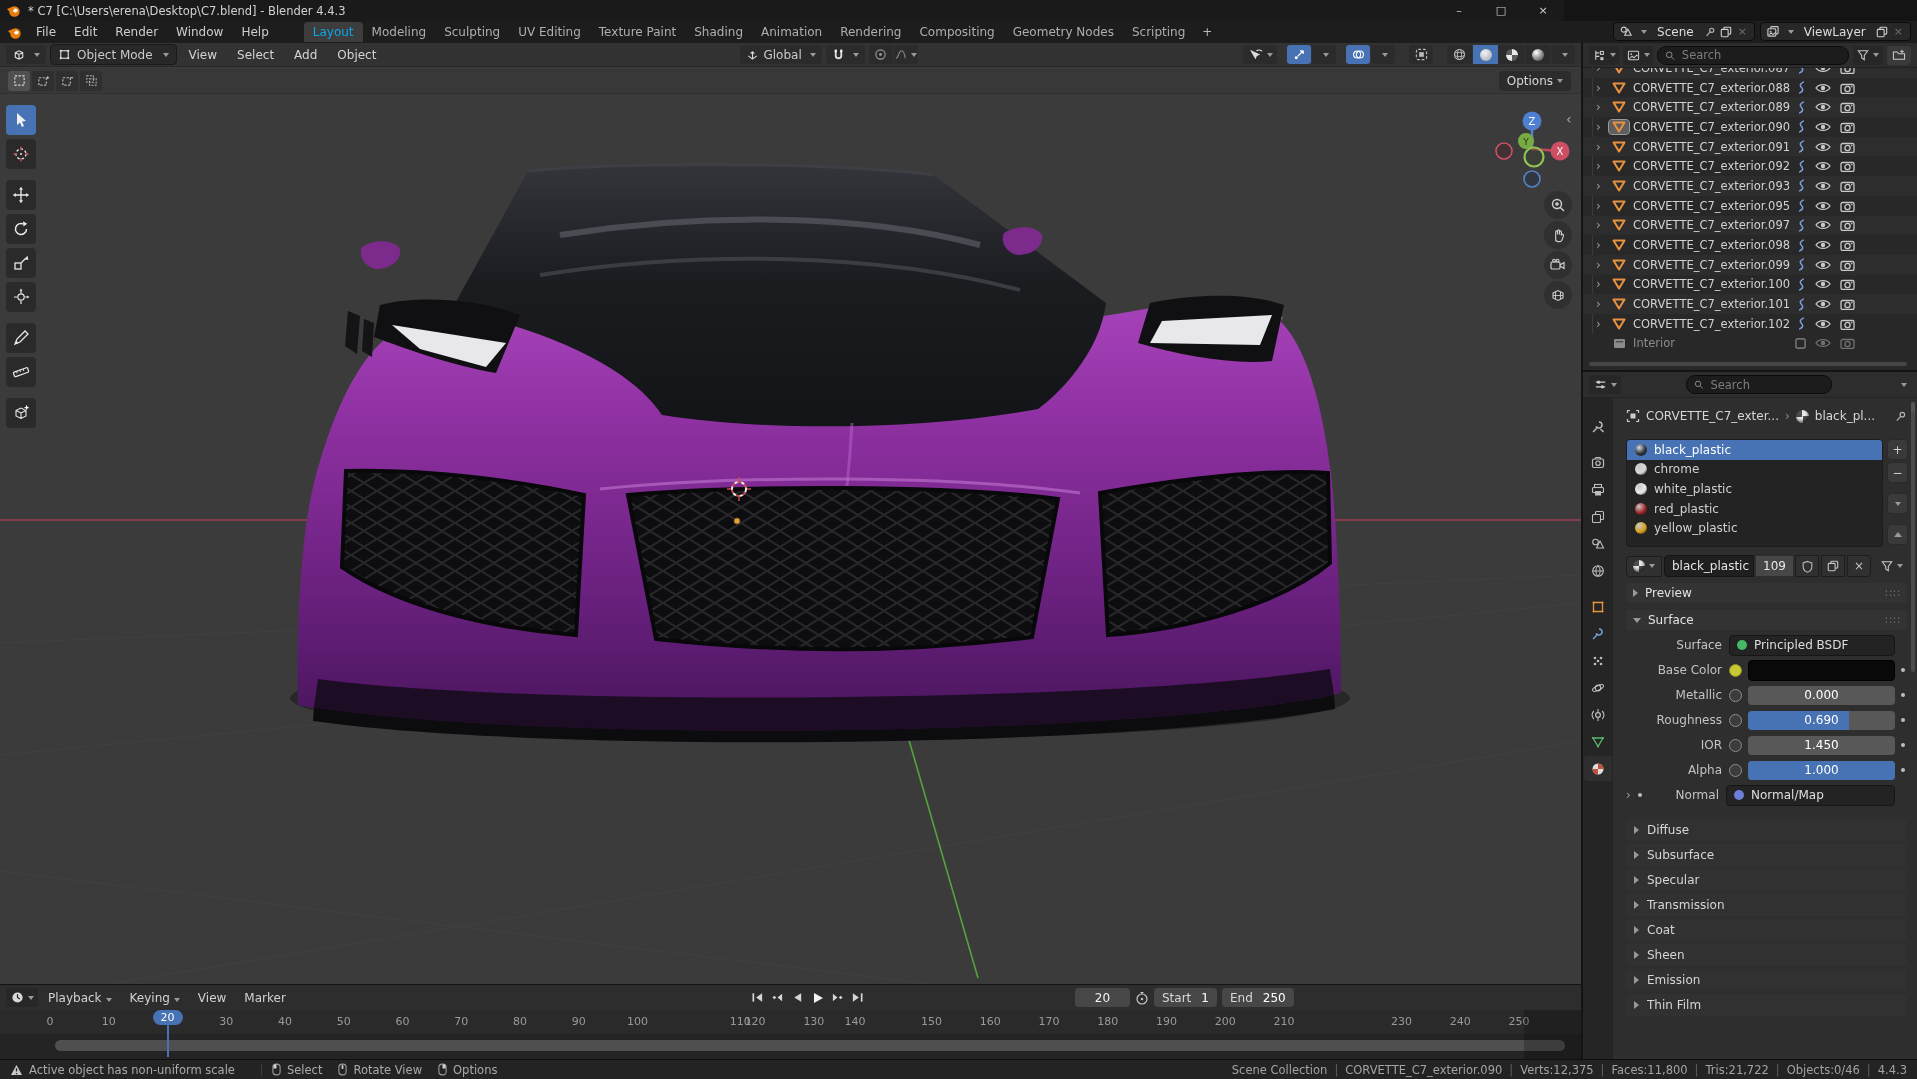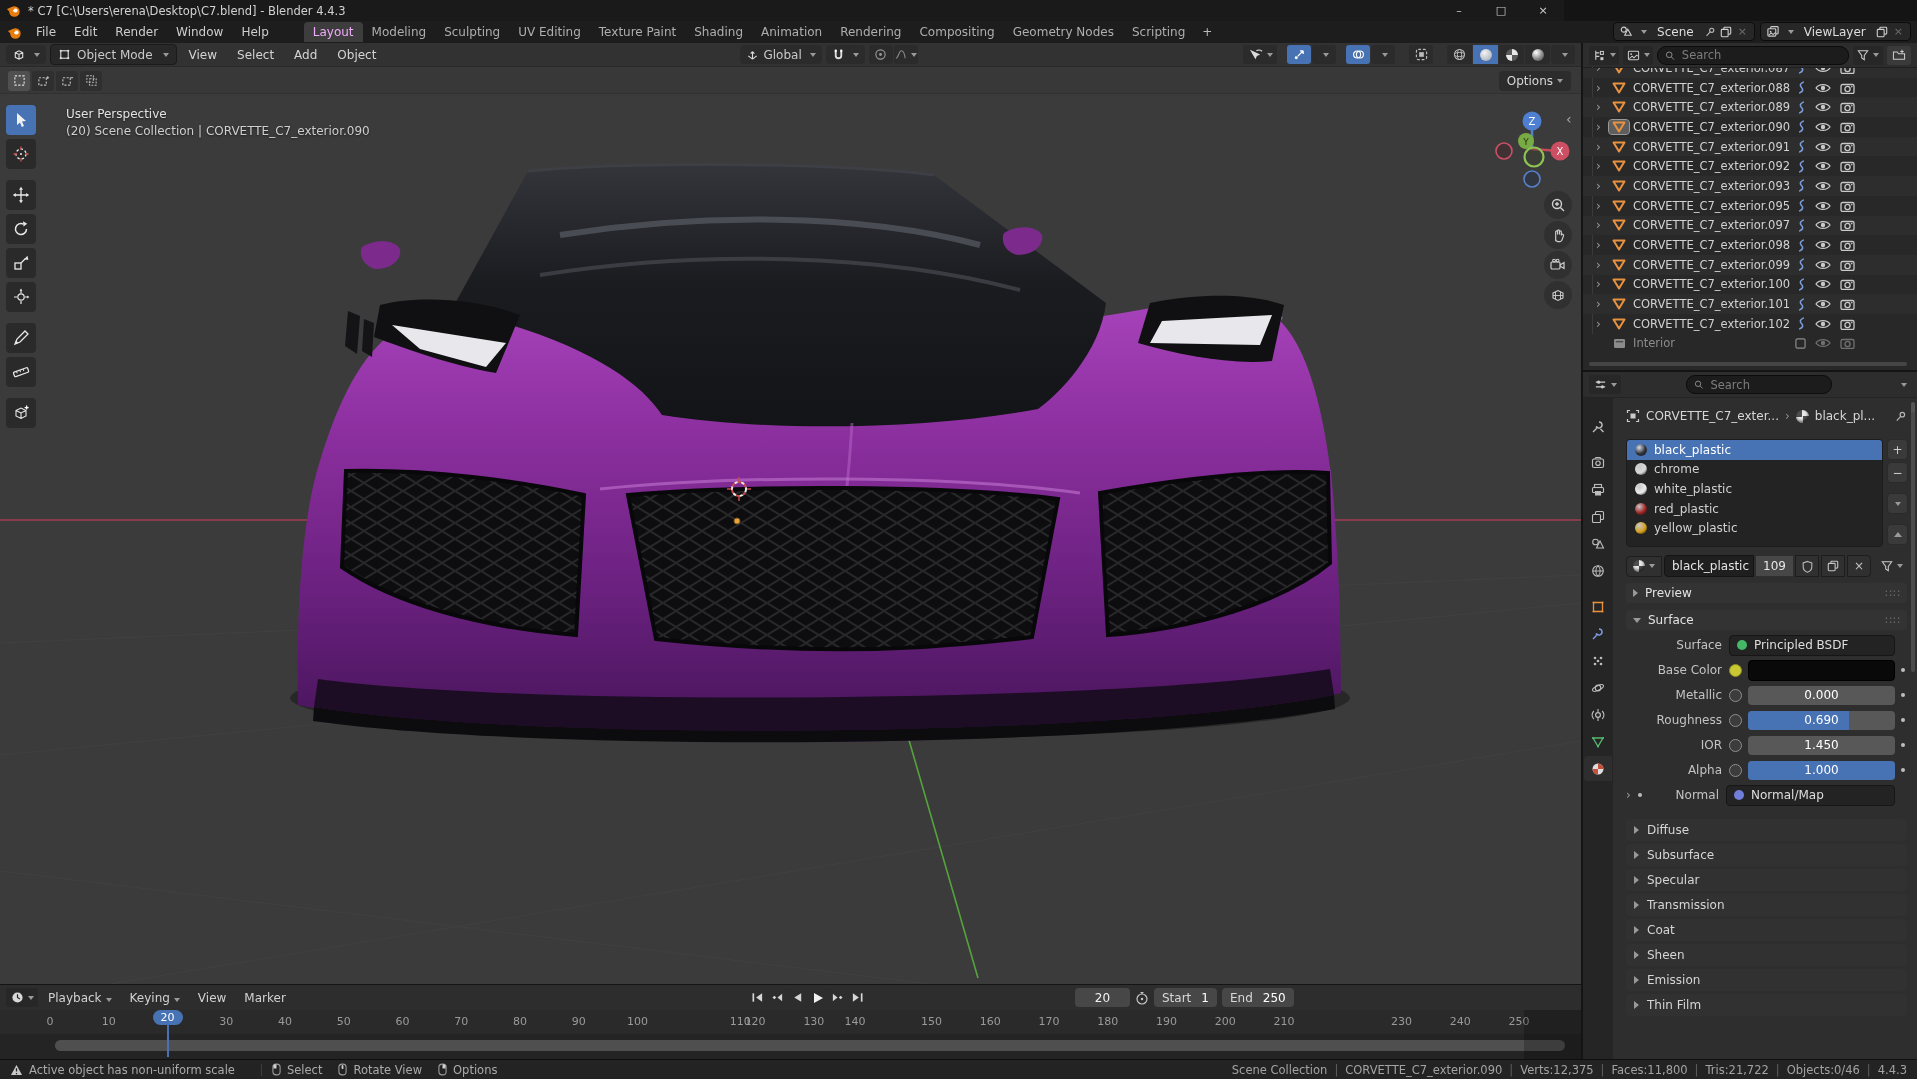--- a/index.html
+++ b/index.html
@@ -14,21 +14,21 @@
   .trid{display:inline-block;width:0;height:0;border-left:4px solid transparent;border-right:4px solid transparent;border-top:5px solid #999}
   
   .titlebar{left:0;top:0;width:1564px;height:21px;background:#1a1a1a;display:flex;align-items:center;padding:0 6px;box-sizing:border-box;color:#d2d2d2;font-size:11.5px}
   .winbtns{position:absolute;right:0;top:0;height:21px;display:flex}
   .winbtn{width:42px;height:21px;display:flex;align-items:center;justify-content:center;color:#cfcfcf;font-size:11px}
   
   .menubar{left:0;top:21px;width:1917px;height:22px;background:#1d1d1d;display:flex;align-items:center;padding:0 6px;box-sizing:border-box}
   .menu{padding:2px 9px;border-radius:4px;color:#cdcdcd}
   .wstabs{display:flex;margin-left:26px;height:22px;align-items:center}
   .wstab{padding:3px 9px;border-radius:4px 4px 0 0;color:#aeaeae;white-space:nowrap}
-  .wstab.active{background:#3d3d3d;color:#f0abfc}
+  .wstab.active{background:#3d3d3d;color:#0ea5e9}
   .wsadd{color:#bbb;padding:0 8px}
   .sceneblk{position:absolute;right:6px;top:1px;display:flex;gap:5px;height:19px}
   .idsel{display:flex;align-items:center;background:#272727;border:1px solid #0c0c0c;border-radius:4px;padding:0 5px;gap:4px;height:19px;box-sizing:border-box}
   .idsel .nm{color:#ddd;padding:0 6px}
   .dimx{color:#6e6e6e;font-size:11px;padding:0 2px}
   
   .viewport{left:0;top:43px;width:1581px;height:941px;background:#3b3b3b;overflow:hidden}
   .vph{position:absolute;left:0;top:0;width:100%;height:24px;background:#323232;border-bottom:1px solid #272727;display:flex;align-items:center;padding:0 6px;box-sizing:border-box;gap:4px;z-index:5}
   .vpmenu{padding:2px 8px;color:#d4d4d4;border-radius:3px}
   .modepill{display:flex;align-items:center;gap:6px;background:#282828;border:1px solid #1a1a1a;border-radius:4px;height:19px;padding:0 7px}
@@ -482,24 +482,20 @@
           </svg>
         </div>
       <div class="tool gap">
           <svg width="18" height="18" viewBox="0 0 18 18">
             <path d="M4,6.5 L9,4 14,6.5 14,12 9,14.5 4,12 Z M4,6.5 L9,9 14,6.5 M9,9 V14.5" fill="none" stroke="#e8e8e8" stroke-width="1.1"></path>
             <path d="M14.6,1.6 v4 M12.6,3.6 h4" stroke="#fff" stroke-width="1.3"></path>
           </svg>
         </div>
     </div>
 
-    <div class="vptext">
-      <div class="l1">User Perspective</div>
-      <div class="l2">(20) Scene Collection | CORVETTE_C7_exterior.090</div>
-    </div>
 
     <svg class="abs" style="left:1482px;top:56px" width="100" height="100" viewBox="0 0 100 100">
       <line x1="50" y1="50" x2="50" y2="22" stroke="#5680c8" stroke-width="2.5"></line>
       <line x1="50" y1="50" x2="78" y2="52" stroke="#c4485c" stroke-width="2.5"></line>
       <line x1="50" y1="50" x2="44" y2="44" stroke="#79ab44" stroke-width="2.5"></line>
       <circle cx="50" cy="22" r="9.5" fill="#4f7fd0"></circle>
       <text x="50" y="26" font-size="10" fill="#fff" text-anchor="middle">Z</text>
       <circle cx="44" cy="42" r="8" fill="#79ab44"></circle>
       <text x="44" y="46" font-size="9" fill="#243615" text-anchor="middle">Y</text>
       <circle cx="78" cy="52" r="9.5" fill="#cc4f63"></circle>

